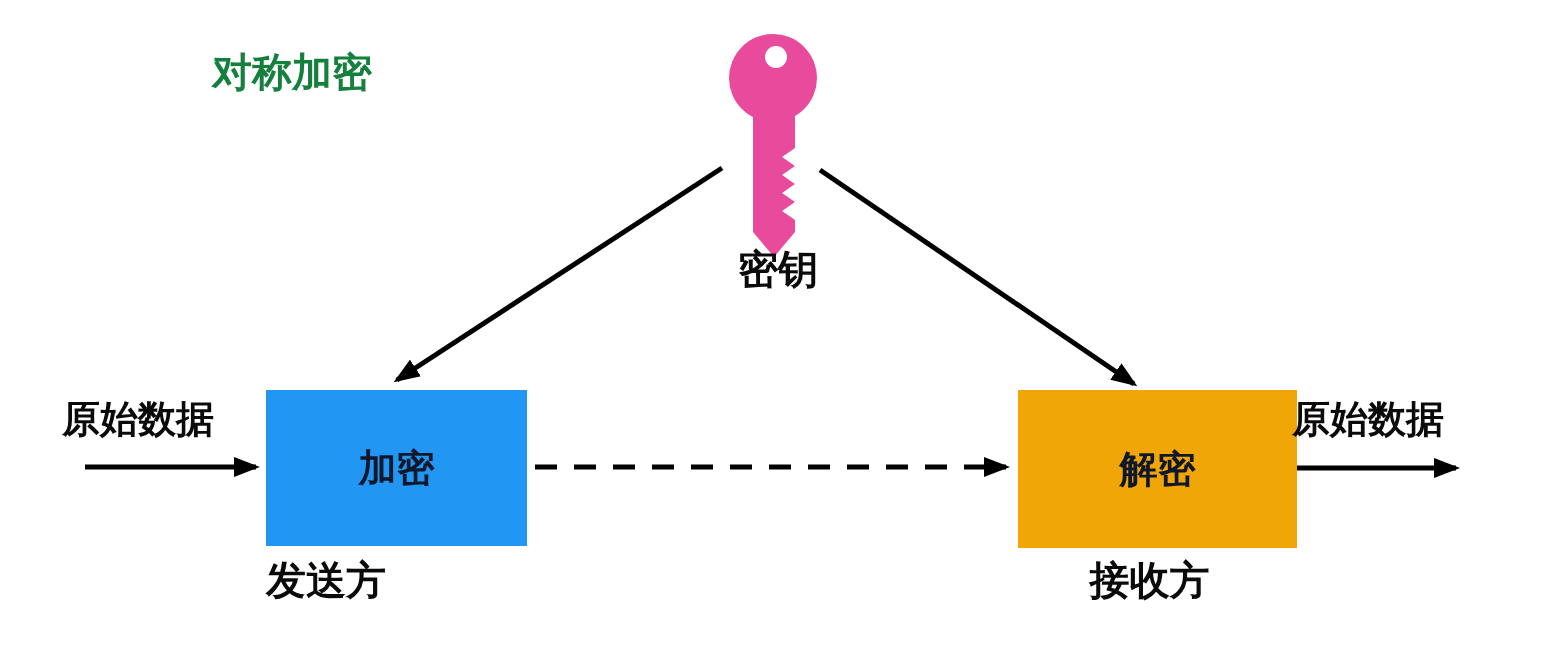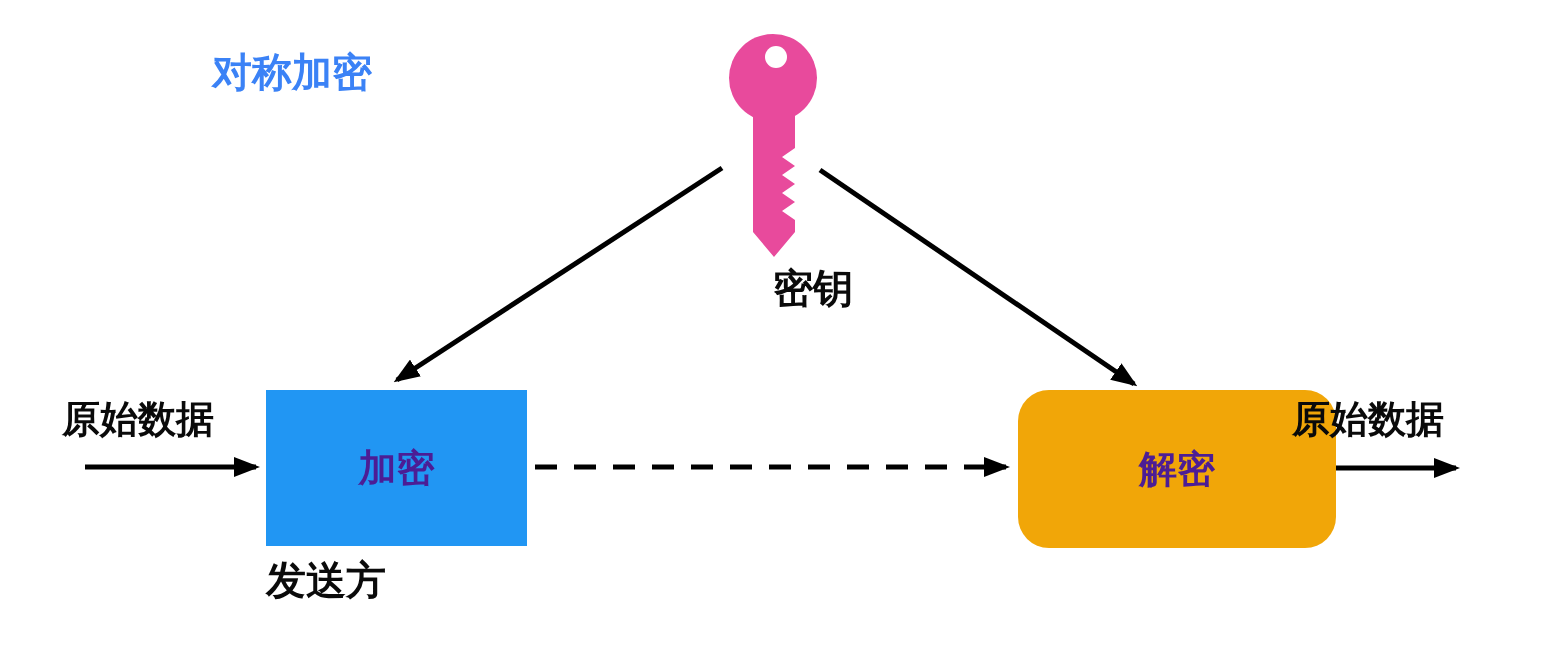--- a/index.html
+++ b/index.html
@@ -20,57 +20,55 @@
   .lbl {
     position: absolute;
     font-weight: 700;
     color: #0a0a0a;
     white-space: nowrap;
     line-height: 1.1;
   }
   .title {
     left: 212px; top: 50px;
     font-size: 40px;
-    color: #3b82f6;
+    color: #15803d;
     text-align: right;
   }
   .key-label {
     left: 703px; top: 247px;
     width: 150px;
-    text-align: right;
+    text-align: center;
     font-size: 40px;
-    margin-top: 19px;
   }
   .input-label  { left: 62px;   top: 399px; font-size: 38px; }
   .output-label { left: 1292px; top: 399px; font-size: 38px; }
   .channel-label {
     left: 647px; top: 398px;
     width: 250px;
     text-align: center;
     font-size: 40px;
   }
   .proc-box {
     position: absolute;
     display: flex;
     align-items: center;
     justify-content: center;
-    color: #4c1d95;
+    color: #0f172a;
     font-size: 38px;
     font-weight: 600;
   }
   .encrypt-box {
     left: 266px; top: 390px;
     width: 261px; height: 156px;
     background: #2196f3;
   }
   .decrypt-box {
     left: 1018px; top: 390px;
-    width: 318px; height: 158px;
+    width: 279px; height: 158px;
     background: #f1a608;
-    border-radius: 31px;
   }
   .sender-label {
     left: 266px; top: 558px;
     width: 261px;
     text-align: left;
     font-size: 40px;
   }
   .receiver-label {
     left: 1018px; top: 558px;
     width: 263px;
@@ -115,16 +113,17 @@
 
   <div class="proc-box encrypt-box">
     <span>加密</span>
   </div>
   <div class="lbl sender-label">发送方</div>
 
 
   <div class="proc-box decrypt-box">
     <span>解密</span>
   </div>
+  <div class="lbl receiver-label">接收方</div>
 
   <div class="lbl output-label">原始数据</div>
 
 </div>
 
 </body></html>

